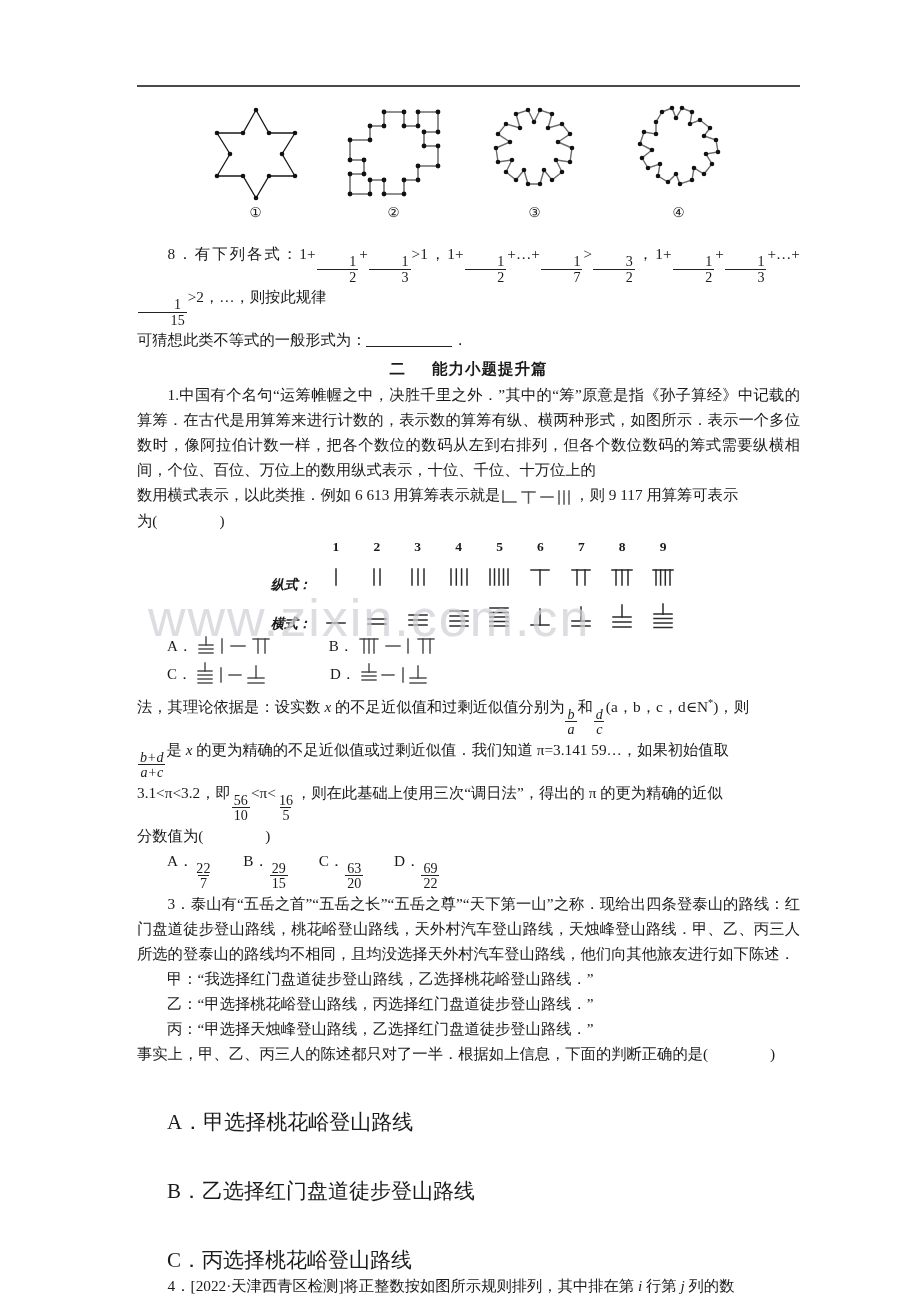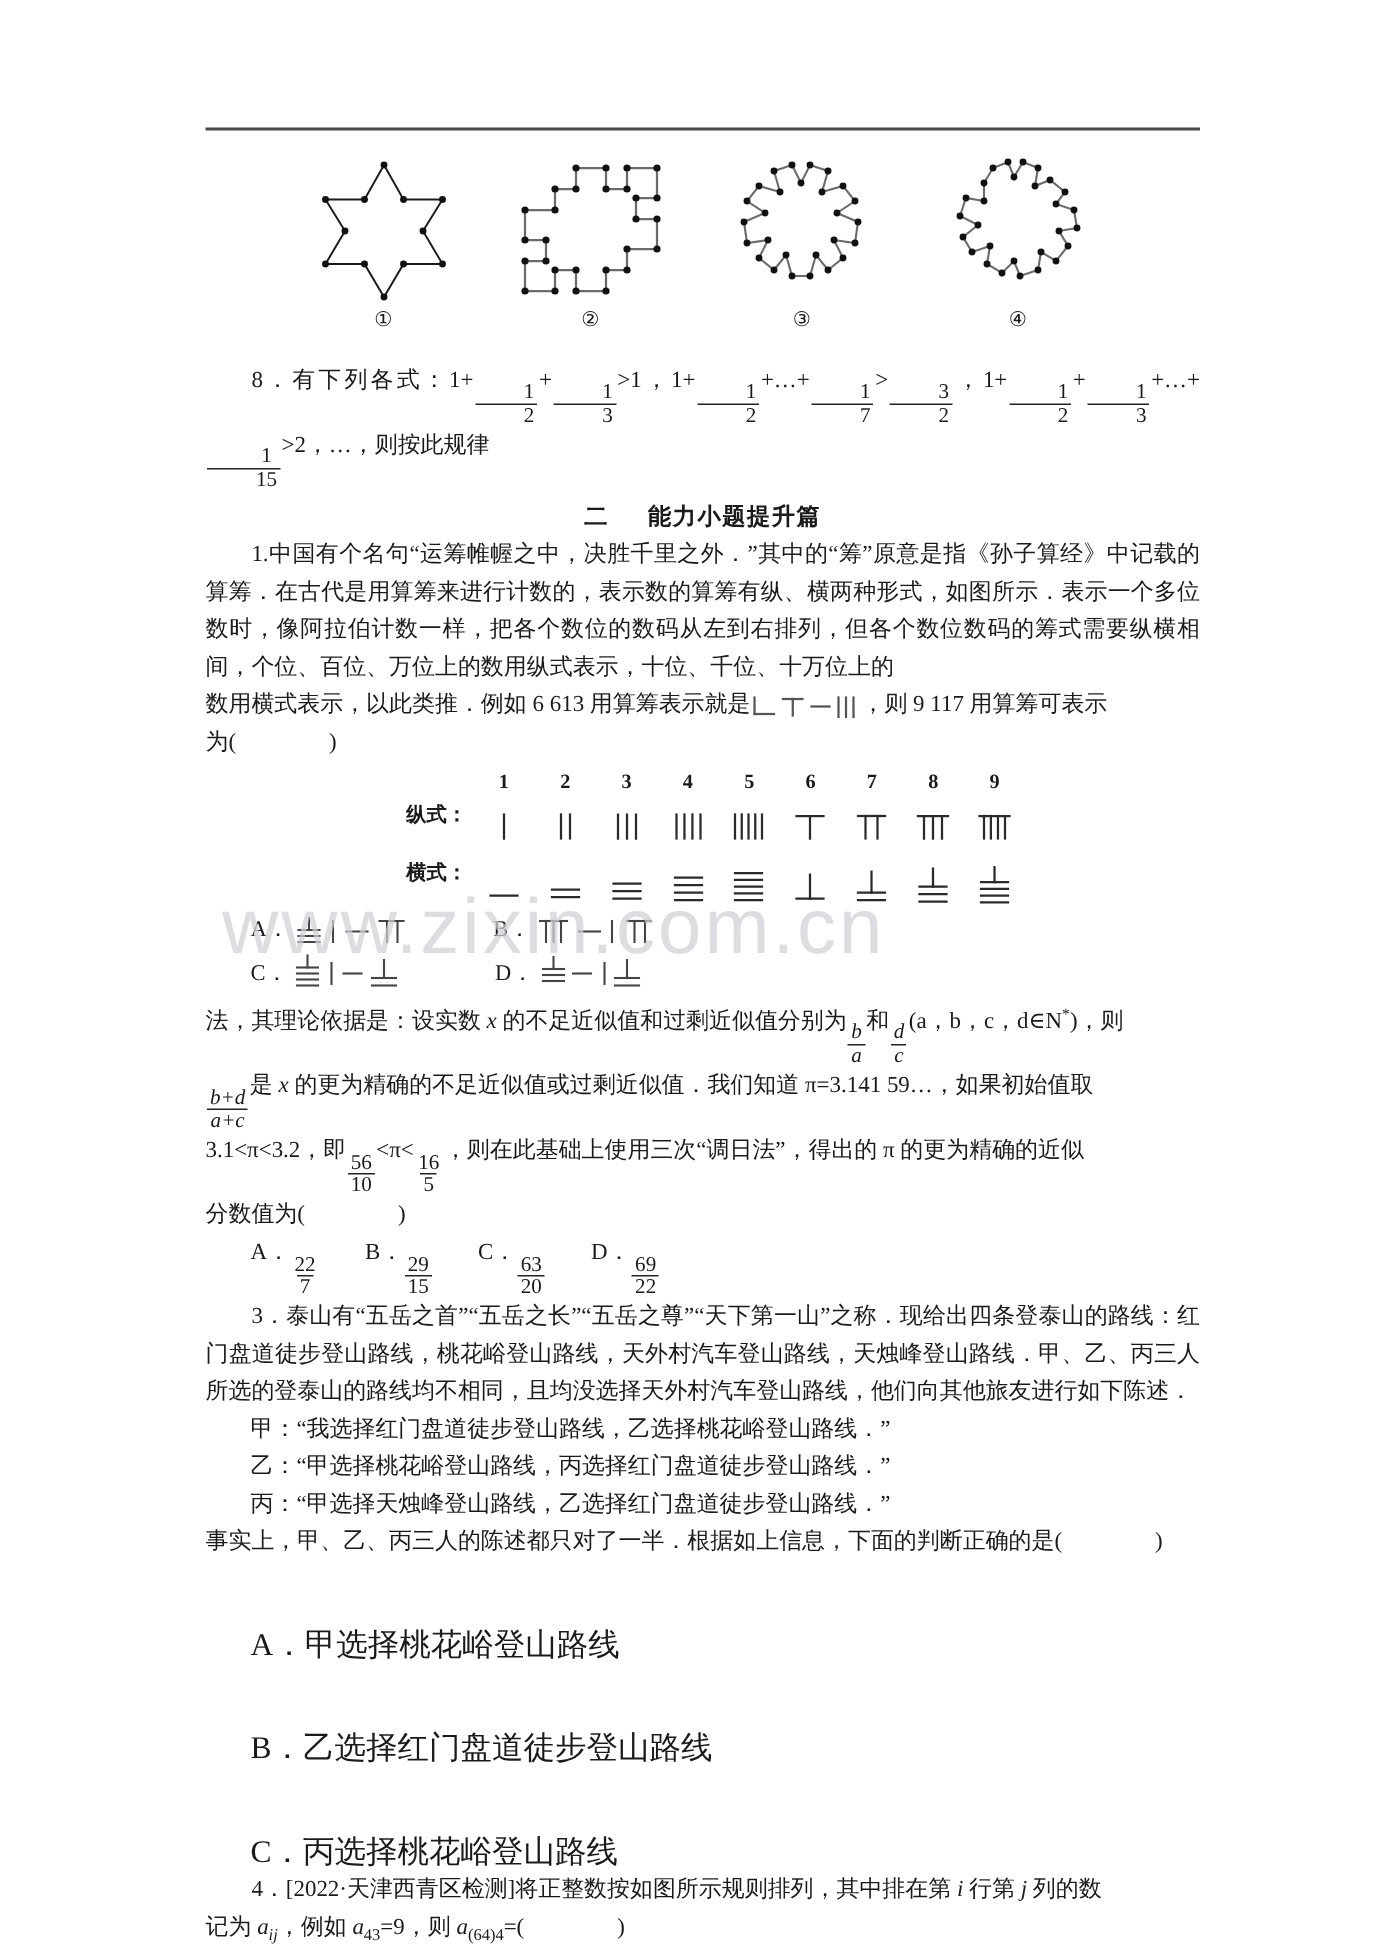--- a/index.html
+++ b/index.html
@@ -125,22 +125,23 @@
   }
   .rod-head {
     display: flex;
     padding-left: 62px;
     font-size: 13.5px;
     font-weight: bold;
   }
   .rod-head span { width: 41px; text-align: center; }
   .rod-row {
     display: flex;
-    align-items: flex-start;
+    align-items: flex-end;
     margin-top: 5px;
+    font-style: italic;
   }
   .rod-row .rlabel {
     width: 62px;
     text-align: right;
     padding-right: 4px;
     font-size: 13.5px;
     font-weight: bold;
     box-sizing: border-box;
   }
   .rod-row .rcell {
@@ -368,20 +369,21 @@
             </span><span>，</span></span><span><span>1+</span><span class="frac">
               <span class="n">1</span>
               <span class="d">2</span>
             </span><span>+</span><span class="frac">
               <span class="n">1</span>
               <span class="d">3</span>
             </span><span>+…+</span><span class="frac">
               <span class="n">1</span>
               <span class="d">15</span>
             </span><span>&gt;2，…，则按此规律</span></span></p>
+      <p class="para"><span>可猜想此类不等式的一般形式为：</span><span class="blank-line"></span><span>．</span></p>
     </div>
 
     <div class="section-head">
       <span class="num">二</span><span>能力小题提升篇</span>
     </div>
 
     <div>
       <p class="para indent">1.中国有个名句“运筹帷幄之中，决胜千里之外．”其中的“筹”原意是指《孙子算经》中记载的算筹．在古代是用算筹来进行计数的，表示数的算筹有纵、横两种形式，如图所示．表示一个多位数时，像阿拉伯计数一样，把各个数位的数码从左到右排列，但各个数位数码的筹式需要纵横相间，个位、百位、万位上的数用纵式表示，十位、千位、十万位上的</p>
       <p class="para"><span>数用横式表示，以此类推．例如 6 613 用算筹表示就是</span><span class="rod">
             <svg width="74" height="22" viewBox="0 0 74 22">

